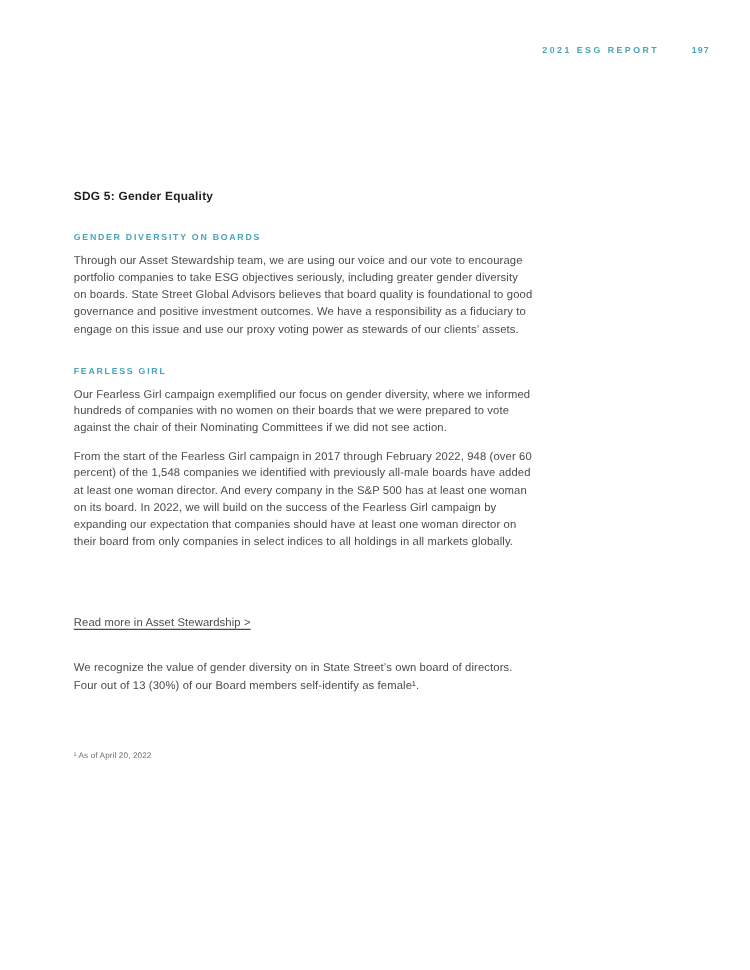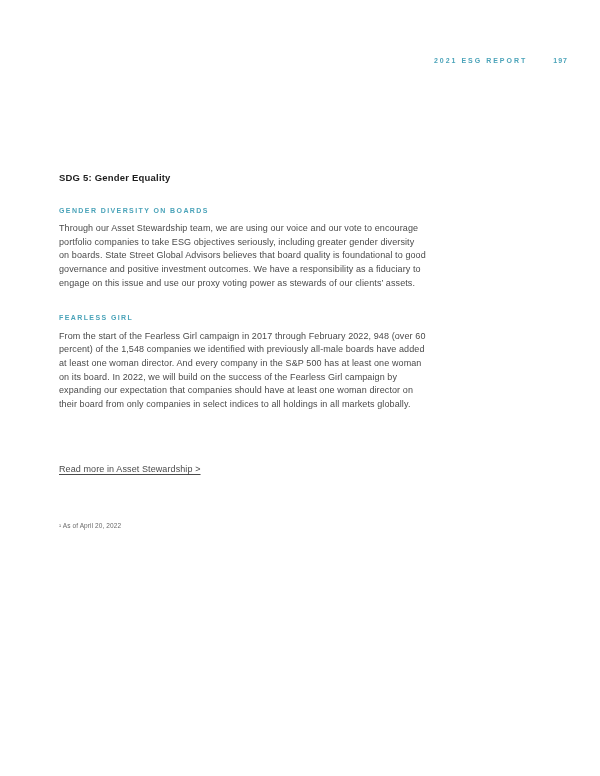--- a/index.html
+++ b/index.html
@@ -7,21 +7,20 @@
   body {
     font-family: "Liberation Sans", sans-serif;
     -webkit-font-smoothing: antialiased;
   }
   .page {
     position: relative;
     width: 600px;
     height: 736px;
     background: #ffffff;
     overflow: hidden;
-    margin-top: 20px;
   }
   .page-header {
     position: absolute;
     top: 37px;
     right: 32px;
     display: flex;
     align-items: baseline;
     gap: 26px;
   }
   .report-title {
@@ -98,23 +97,25 @@
 
     <h1 class="doc-title">SDG 5: Gender Equality</h1>
 
     <section class="section">
       <h2 class="section-heading">GENDER DIVERSITY ON BOARDS</h2>
       <p class="body-text">Through our Asset Stewardship team, we are using our voice and our vote to encourage portfolio companies to take ESG objectives seriously, including greater gender diversity on boards. State Street Global Advisors believes that board quality is foundational to good governance and positive investment outcomes. We have a responsibility as a fiduciary to engage on this issue and use our proxy voting power as stewards of our clients’ assets.</p>
     </section>
 
     <section class="section">
       <h2 class="section-heading">FEARLESS GIRL</h2>
+      <p class="body-text">Our Fearless Girl campaign exemplified our focus on gender diversity, where we informed hundreds of companies with no women on their boards that we were prepared to vote against the chair of their Nominating Committees if we did not see action.</p>
       <p class="body-text para-gap">From the start of the Fearless Girl campaign in 2017 through February 2022, 948 (over 60 percent) of the 1,548 companies we identified with previously all-male boards have added at least one woman director. And every company in the S&amp;P 500 has at least one woman on its board. In 2022, we will build on the success of the Fearless Girl campaign by expanding our expectation that companies should have at least one woman director on their board from only companies in select indices to all holdings in all markets globally.</p>
     </section>
 
     <a href="#" class="read-more-link link-1">Read more in Asset Stewardship &gt;</a>
 
+    <p class="body-text closing">We recognize the value of gender diversity on in State Street’s own board of directors. Four out of 13 (30%) of our Board members self-identify as female¹.</p>
 
 
     <p class="footnote">¹ As of April 20, 2022</p>
 
   </main>
 </div>
 
 </body></html>

